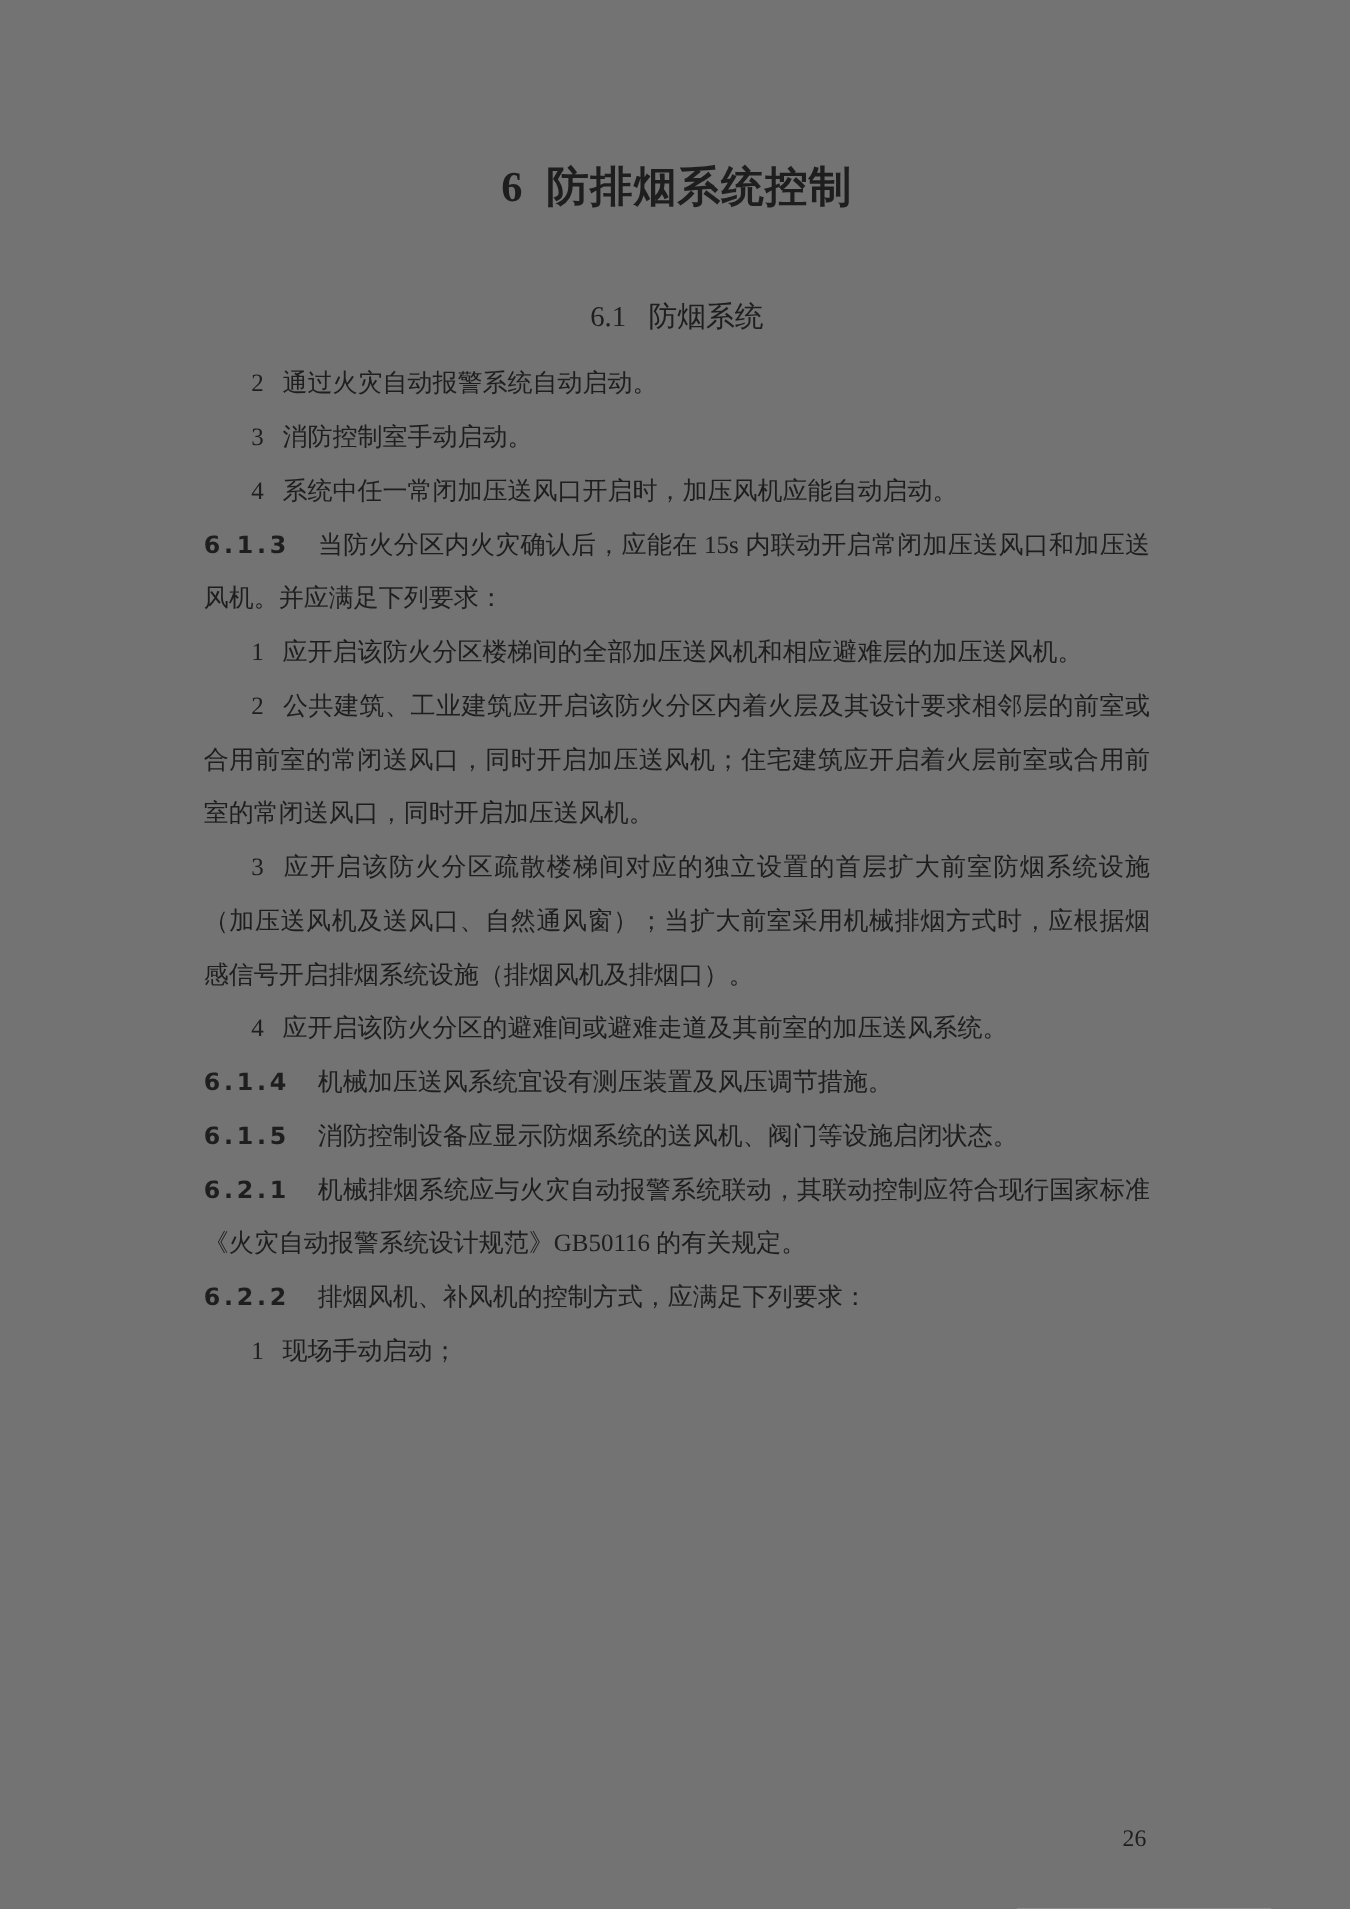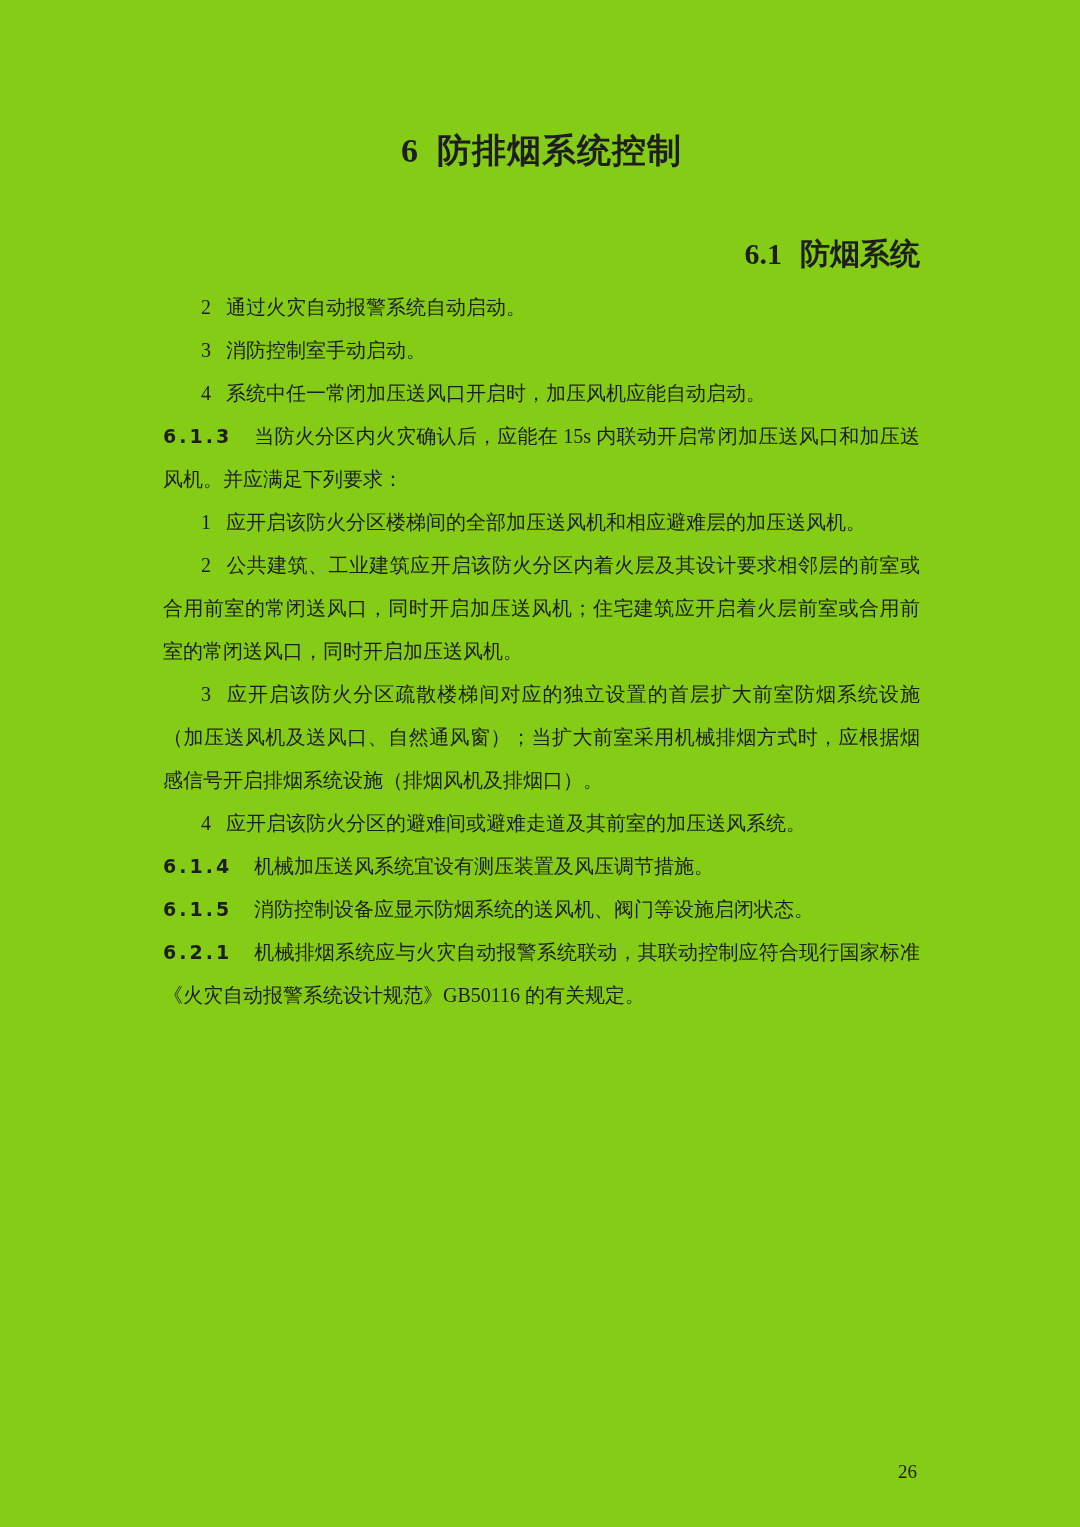--- a/index.html
+++ b/index.html
@@ -6,45 +6,45 @@
   body {
     background: #ffffff;
     font-family: "Liberation Serif", "DejaVu Serif", serif;
     color: #1e1e1e;
     -webkit-font-smoothing: antialiased;
   }
   .page {
     position: relative;
     width: 1080px;
     height: 1527px;
-    background: #84cc16;
+    background: #737373;
     overflow: hidden;
   }
   .content {
     position: absolute;
     left: 163px;
     top: 0;
     width: 757px;
   }
   h1.chapter {
     margin: 128px 0 0 0;
     font-size: 34px;
     line-height: 46px;
     font-weight: bold;
     text-align: center;
     letter-spacing: 1px;
     white-space: nowrap;
   }
   .h1sp { display: inline-block; width: 18px; }
   h2.section {
     margin: 64px 0 16px 0;
-    font-size: 30px;
+    font-size: 23px;
     line-height: 32px;
-    font-weight: bold;
-    text-align: right;
+    font-weight: normal;
+    text-align: center;
     white-space: nowrap;
   }
   h2.section.second { margin-top: 48px; margin-bottom: 18px; }
   .h2sp { display: inline-block; width: 18px; }
   p.clause, p.item {
     margin: 0;
     font-size: 20px;
     line-height: 43px;
     text-align: justify;
     text-justify: inter-ideograph;
@@ -90,18 +90,20 @@
     <p class="item"><span>3</span><span class="isp"></span><span>应开启该防火分区疏散楼梯间对应的独立设置的首层扩大前室防烟系统设施（加压送风机及送风口、自然通风窗）；当扩大前室采用机械排烟方式时，应根据烟感信号开启排烟系统设施（排烟风机及排烟口）。</span></p>
     <p class="item"><span>4</span><span class="isp"></span><span>应开启该防火分区的避难间或避难走道及其前室的加压送风系统。</span></p>
 
     <p class="clause"><span class="cnum">6.1.4</span><span class="csp"></span><span>机械加压送风系统宜设有测压装置及风压调节措施。</span></p>
 
     <p class="clause"><span class="cnum">6.1.5</span><span class="csp"></span><span>消防控制设备应显示防烟系统的送风机、阀门等设施启闭状态。</span></p>
 
 
     <p class="clause"><span class="cnum">6.2.1</span><span class="csp"></span><span>机械排烟系统应与火灾自动报警系统联动，其联动控制应符合现行国家标准《火灾自动报警系统设计规范》GB50116 的有关规定。</span></p>
 
+    <p class="clause"><span class="cnum">6.2.2</span><span class="csp"></span><span>排烟风机、补风机的控制方式，应满足下列要求：</span></p>
 
+    <p class="item"><span>1</span><span class="isp"></span><span>现场手动启动；</span></p>
 
   </div>
 
   <div class="page-number">26</div>
 </div>
 
 </body></html>

